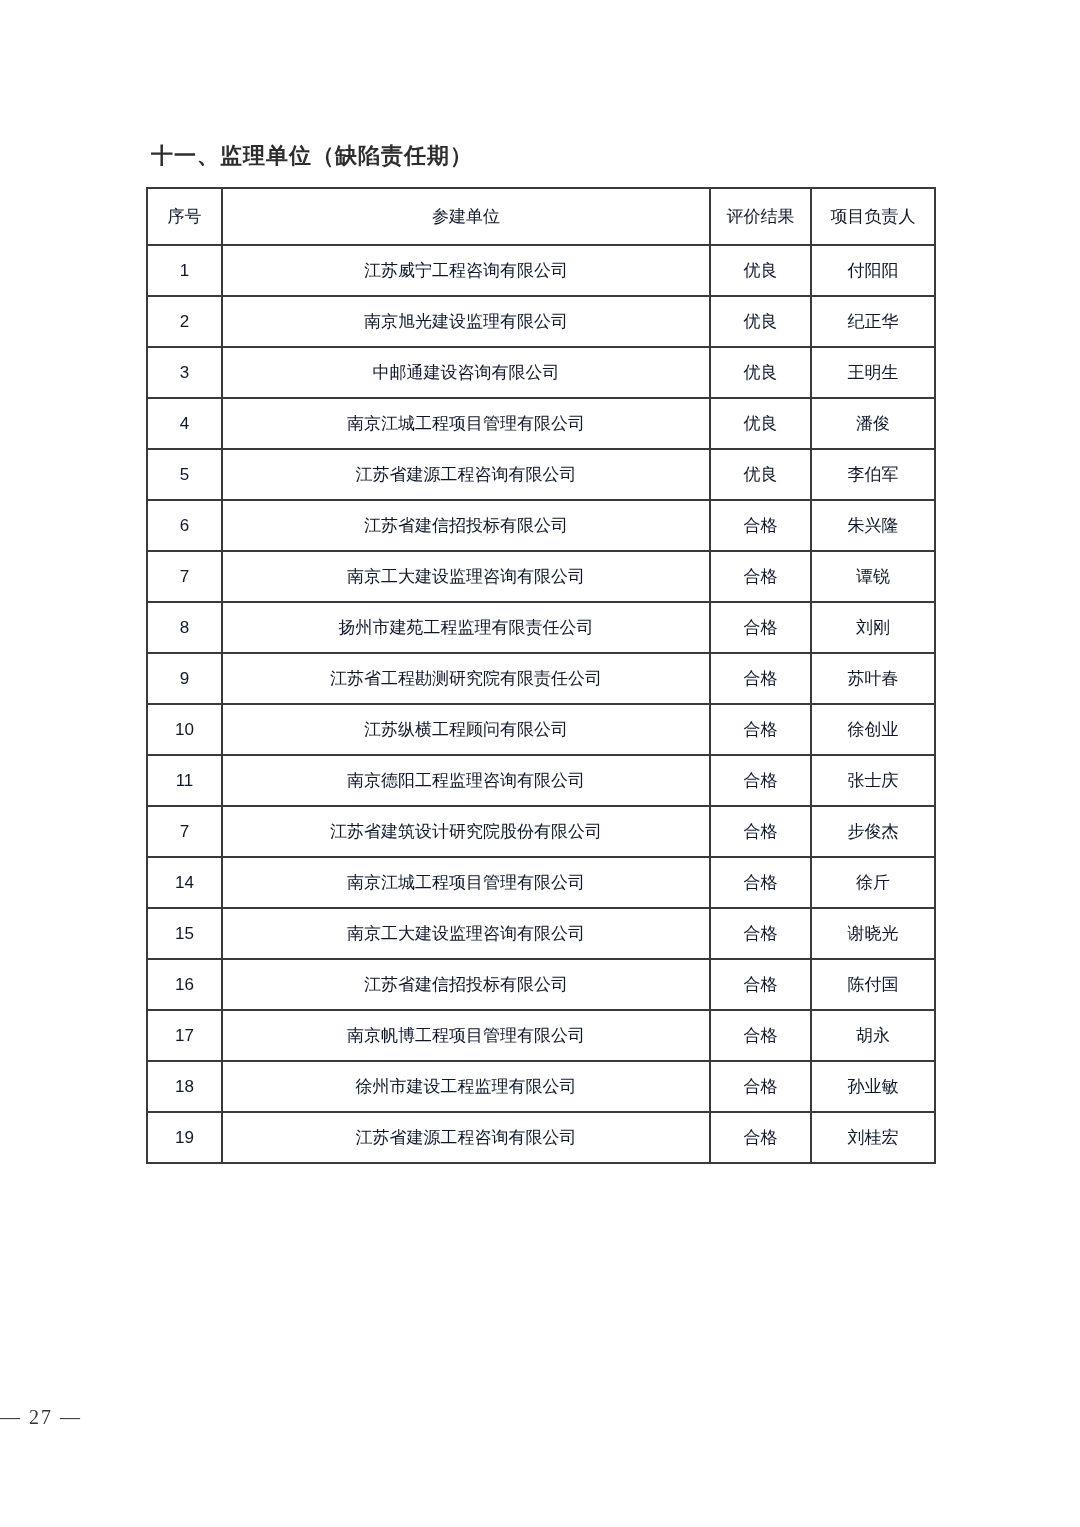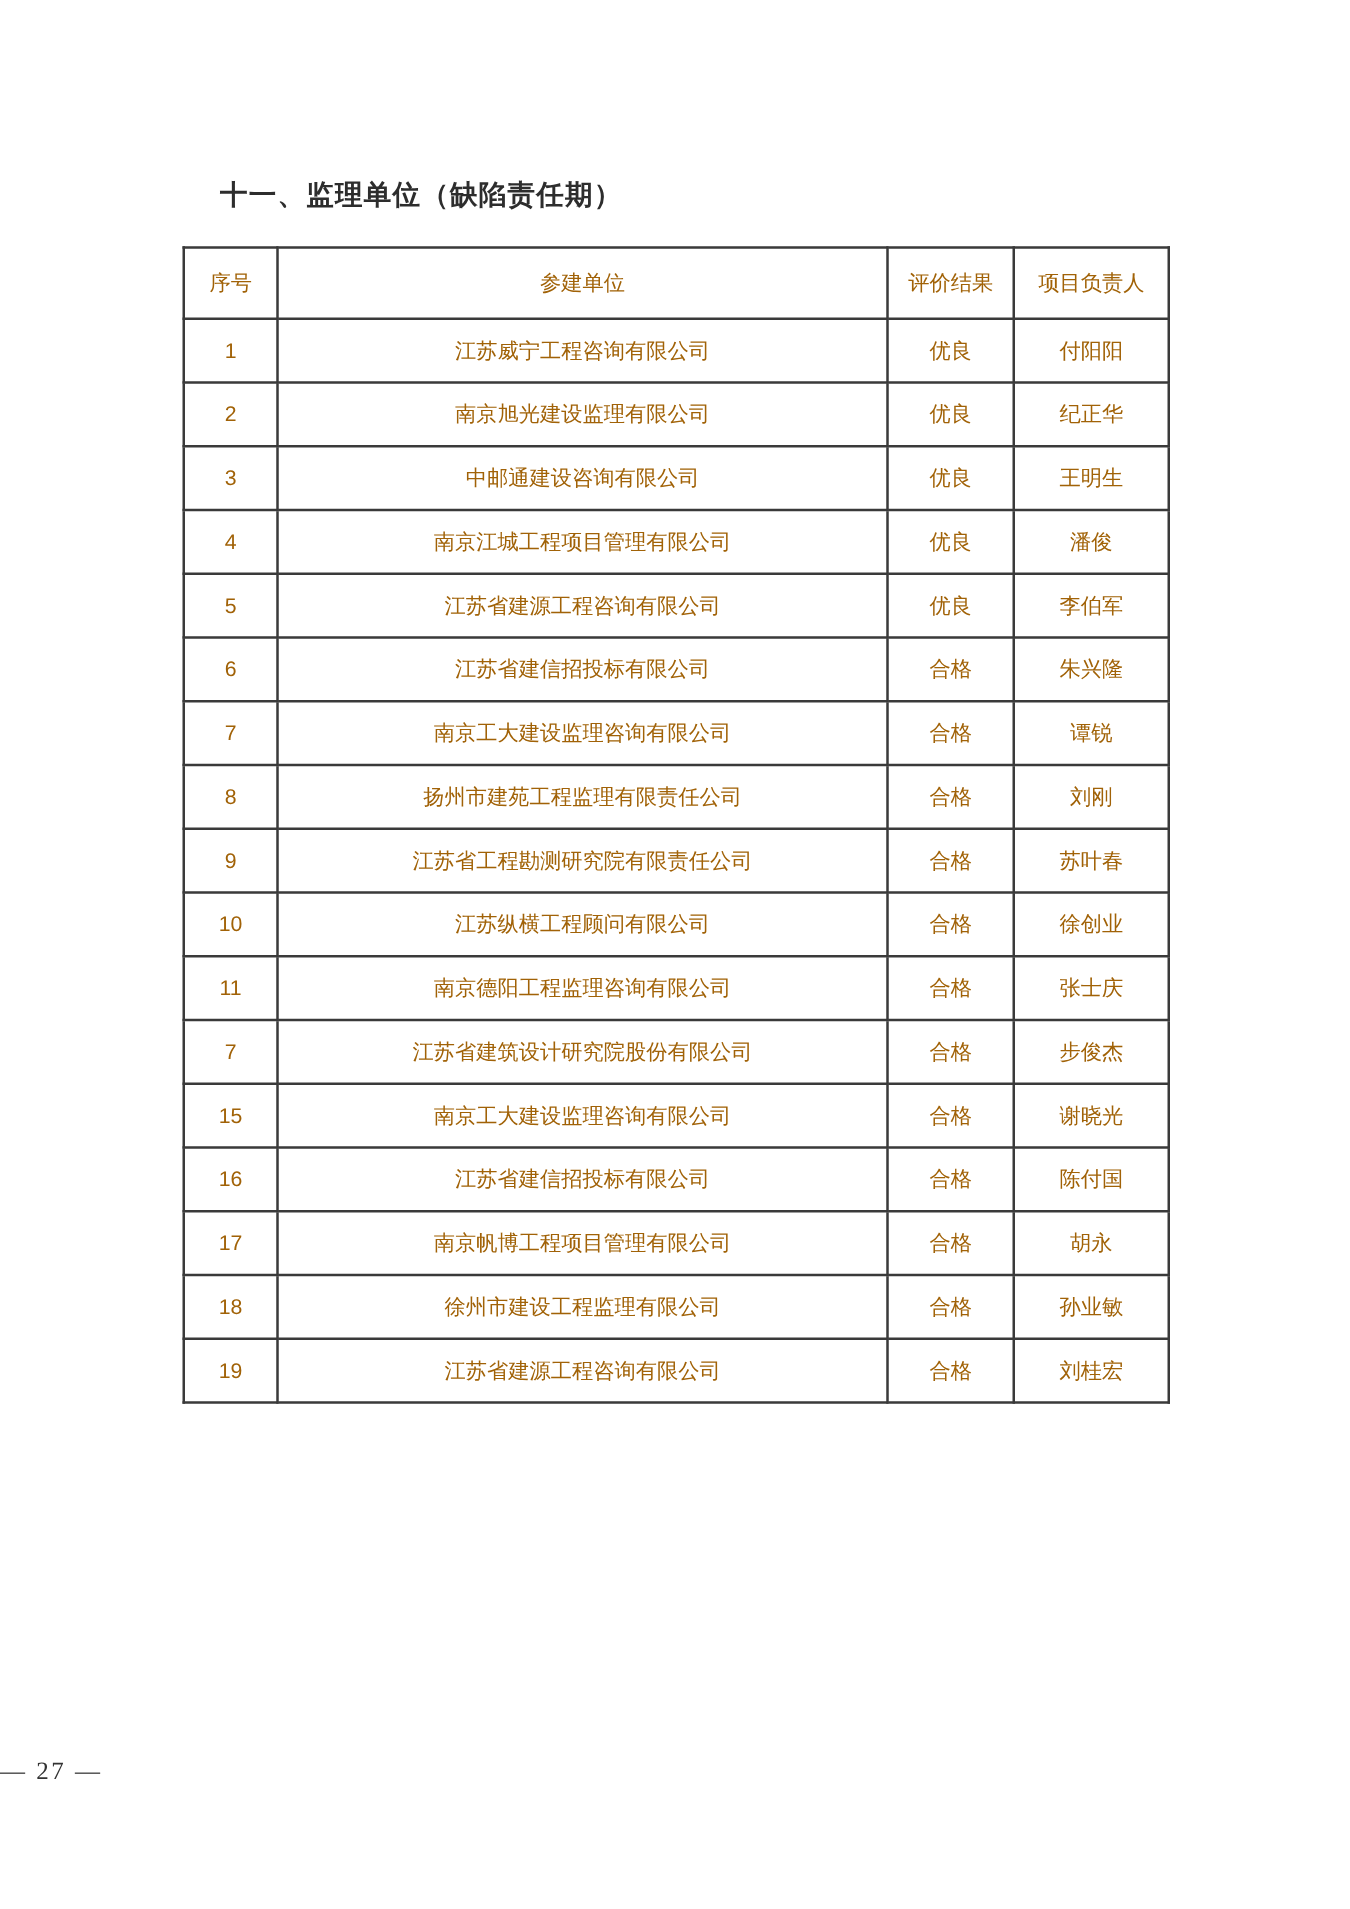--- a/index.html
+++ b/index.html
@@ -11,37 +11,37 @@
     position: relative;
     width: 1080px;
     height: 1527px;
     background: #ffffff;
     font-family: "Liberation Sans", sans-serif;
     color: #2b2b2b;
     overflow: hidden;
   }
   .doc-title {
     position: absolute;
-    left: 176px;
+    left: 151px;
     top: 141px;
     font-size: 22px;
     font-weight: bold;
     color: #2d2d2d;
     letter-spacing: 1px;
     white-space: nowrap;
   }
   table.eval-table {
     position: absolute;
     left: 146px;
-    top: 197px;
+    top: 187px;
     border-collapse: collapse;
     table-layout: fixed;
     width: 788px;
     font-size: 17px;
-    color: #a16207;
+    color: #0f172a;
   }
   table.eval-table th,
   table.eval-table td {
     border: 2px solid #3a3a3a;
     text-align: center;
     vertical-align: middle;
     padding: 0 4px;
     font-weight: normal;
     overflow: hidden;
     white-space: nowrap;
@@ -157,20 +157,26 @@
           <td>合格</td>
           <td>张士庆</td>
         </tr>
         <tr>
           <td>7</td>
           <td>江苏省建筑设计研究院股份有限公司</td>
           <td>合格</td>
           <td>步俊杰</td>
         </tr>
         <tr>
+          <td>14</td>
+          <td>南京江城工程项目管理有限公司</td>
+          <td>合格</td>
+          <td>徐斤</td>
+        </tr>
+        <tr>
           <td>15</td>
           <td>南京工大建设监理咨询有限公司</td>
           <td>合格</td>
           <td>谢晓光</td>
         </tr>
         <tr>
           <td>16</td>
           <td>江苏省建信招投标有限公司</td>
           <td>合格</td>
           <td>陈付国</td>

